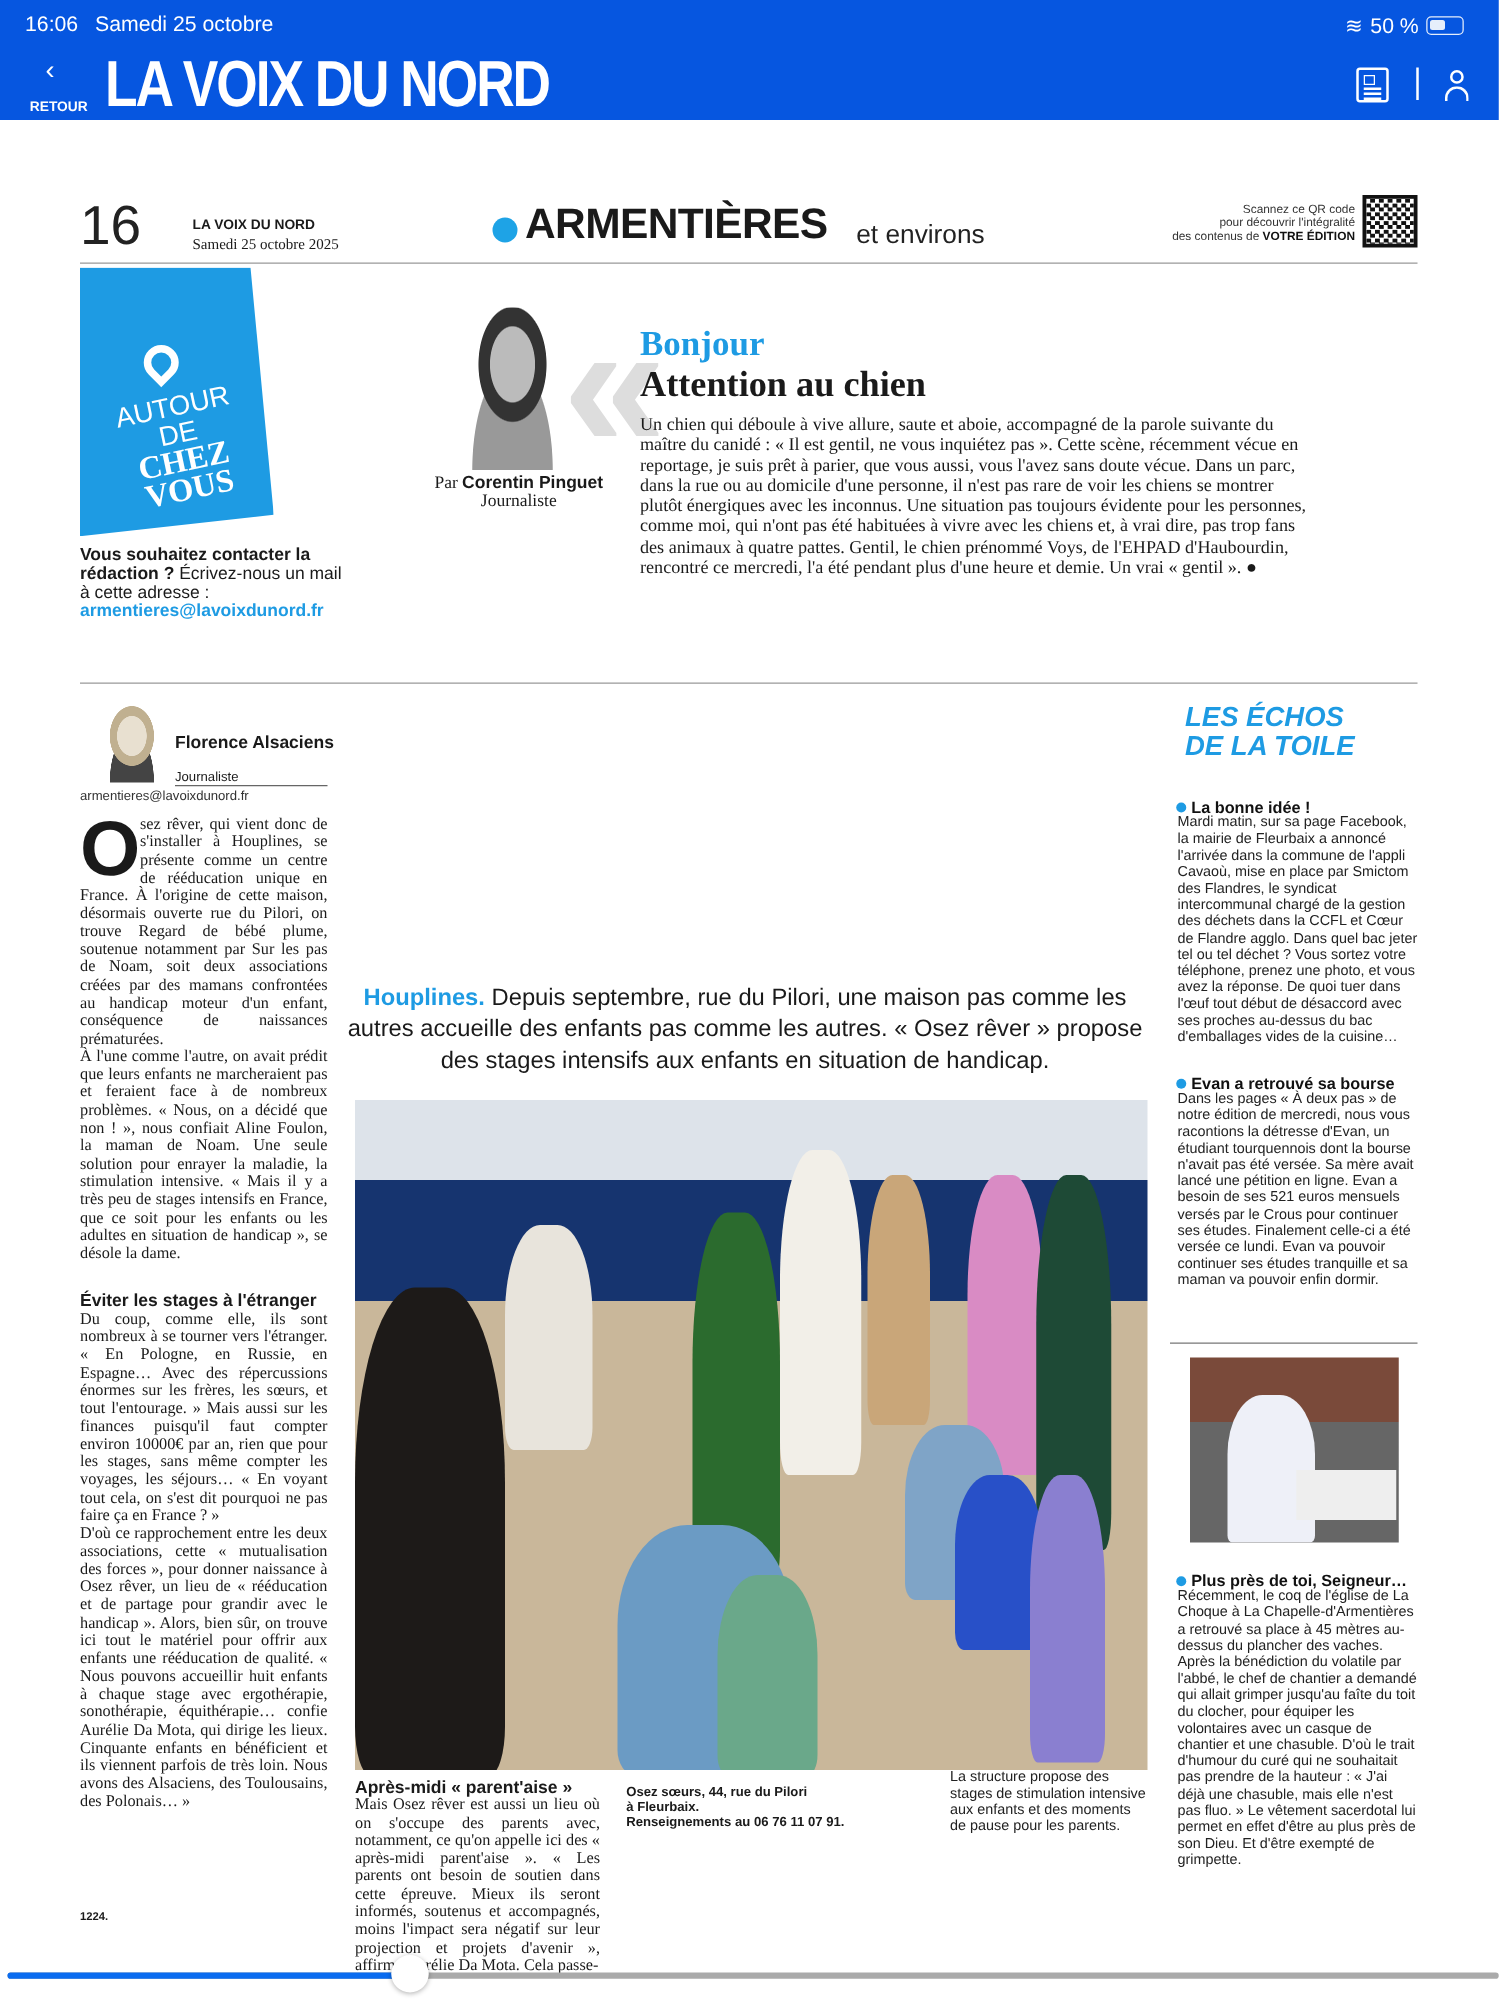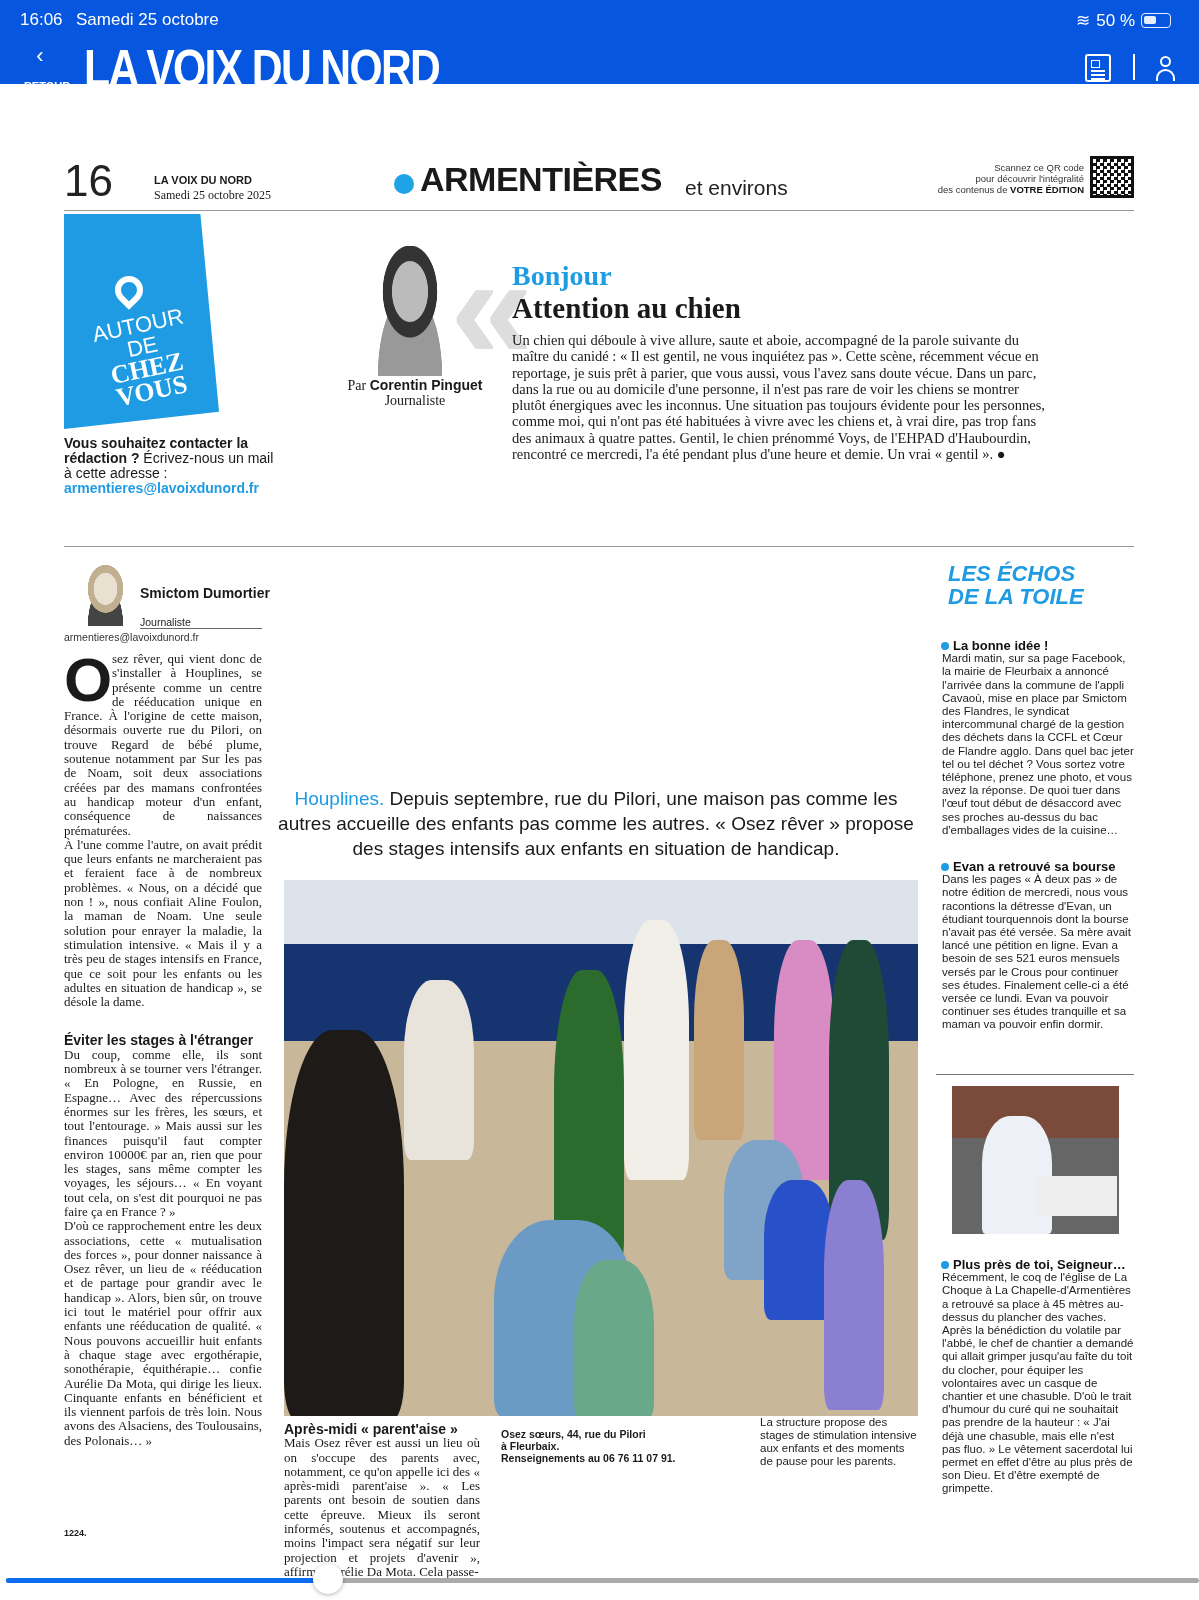--- a/index.html
+++ b/index.html
@@ -1,17 +1,17 @@
 <!DOCTYPE html>
 <html><head>
 <meta charset="utf-8">
 <style>
 *{box-sizing:border-box;margin:0;padding:0}
 html,body{width:1199px;height:1600px;overflow:hidden;background:#fff;font-family:"Liberation Sans",sans-serif;color:#1a1a1a}
-#topbar{position:absolute;left:0;top:0;width:1199px;height:84px;background:#0656e0;color:#fff}
+#topbar{position:absolute;left:0;top:0;width:1199px;height:96px;background:#0656e0;color:#fff}
 #status-time{position:absolute;left:20px;top:10px;font-size:17px}
 #status-date{position:absolute;left:76px;top:10px;font-size:17px}
 #status-right{position:absolute;right:28px;top:10px;font-size:17px;display:flex;align-items:center;gap:6px}
 .battery{width:30px;height:15px;border:1.5px solid #fff;border-radius:4px;position:relative;opacity:.9}
 .battery::after{content:"";position:absolute;left:2px;top:2px;width:12px;height:8px;background:#fff;border-radius:2px}
 #back-btn{position:absolute;left:22px;top:46px;width:50px;text-align:center;cursor:pointer}
 #back-chevron{font-size:22px;line-height:20px;display:block;margin-left:-14px}
 #back-label{font-size:11px;font-weight:bold;display:block;margin-top:14px}
 #logo{position:absolute;left:84px;top:38px;font-family:"Liberation Sans",sans-serif;font-weight:bold;font-size:52px;letter-spacing:-2px;transform:scaleX(.82);transform-origin:left;line-height:60px}
 #edition-btn{position:absolute;left:1085px;top:54px;width:26px;height:28px;border:2px solid #fff;border-radius:3px;cursor:pointer}
@@ -55,21 +55,21 @@
 #fd-name{position:absolute;left:140px;top:490px;font-size:14px;font-weight:bold;line-height:14px}
 #fd-role{position:absolute;left:140px;top:520px;font-size:10.5px;border-bottom:1px solid #666;width:122px}
 #fd-mail{position:absolute;left:64px;top:535px;font-size:10.5px;color:#333}
 .col{position:absolute;font-family:"Liberation Serif",serif;font-size:13px;line-height:14.3px;text-align:justify;color:#1a1a1a}
 #col1{left:64px;top:556px;width:198px}
 #dropcap{float:left;width:42px;height:44px;margin:4px 6px 0 0;font-family:"Liberation Sans",sans-serif;font-weight:bold;font-size:62px;line-height:48px}
 .subhead{font-family:"Liberation Sans",sans-serif;font-weight:bold;font-size:14px;margin-top:24px;text-align:left}
 
 #headline{position:absolute;left:278px;top:456px;width:636px;text-align:center;font-family:"DejaVu Sans",sans-serif;font-weight:bold;font-size:40px;line-height:52px;letter-spacing:-1px}
 #chapeau{position:absolute;left:278px;top:690px;width:636px;text-align:center;font-size:19px;line-height:25px}
-#chapeau .place{color:#1e9be3;font-weight:normal}
+#chapeau .place{color:#1e9be3;font-weight:bold}
 #main-photo{position:absolute;left:284px;top:784px;width:634px;height:536px;background:linear-gradient(180deg,#dde3ea 0 12%,#16346f 12% 30%,#c9b79a 30% 100%);overflow:hidden}
 #main-photo .p{position:absolute;border-radius:40% 40% 10% 10%}
 #col2{left:284px;top:1326px;width:196px}
 #col3{left:501px;top:1326px;width:198px}
 #caption{position:absolute;left:760px;top:1320px;font-size:11.5px;line-height:13px;width:160px;color:#222}
 #info{font-family:"Liberation Sans",sans-serif;font-weight:bold;font-size:10.5px;line-height:12px;margin-top:6px;text-align:left}
 
 #echos-title{position:absolute;left:948px;top:466px;font-size:22px;font-weight:bold;font-style:italic;color:#1e9be3;line-height:23px}
 .echo{position:absolute;left:942px;width:192px;font-size:11.5px;line-height:13.2px;color:#222}
 .echo h4{font-size:13px;font-weight:bold;display:flex;align-items:center;gap:4px;color:#111;margin-left:-1px}
@@ -144,21 +144,21 @@
   <div id="author-by">
     <span>Par</span> <b>Corentin Pinguet</b><br>
     <span>Journaliste</span>
   </div>
   <div id="bonjour-label">Bonjour</div>
   <div id="bonjour-title">Attention au chien</div>
   <div id="bonjour-body">Un chien qui déboule à vive allure, saute et aboie, accompagné de la parole suivante du maître du canidé : « Il est gentil, ne vous inquiétez pas ». Cette scène, récemment vécue en reportage, je suis prêt à parier, que vous aussi, vous l'avez sans doute vécue. Dans un parc, dans la rue ou au domicile d'une personne, il n'est pas rare de voir les chiens se montrer plutôt énergiques avec les inconnus. Une situation pas toujours évidente pour les personnes, comme moi, qui n'ont pas été habituées à vivre avec les chiens et, à vrai dire, pas trop fans des animaux à quatre pattes. Gentil, le chien prénommé Voys, de l'EHPAD d'Haubourdin, rencontré ce mercredi, l'a été pendant plus d'une heure et demie. Un vrai « gentil ». ●</div>
   <div id="rule-mid"></div>
 
   <div id="fd-photo"></div>
-  <div id="fd-name">Smictom Dumortier</div>
+  <div id="fd-name">Florence Alsaciens</div>
   <div id="fd-role">Journaliste</div>
   <div id="fd-mail">armentieres@lavoixdunord.fr</div>
 
   <div id="col1" class="col">
     <span id="dropcap">O</span>
     <p>sez rêver, qui vient donc de s'installer à Houplines, se présente comme un centre de rééducation unique en France. À l'origine de cette maison, désormais ouverte rue du Pilori, on trouve Regard de bébé plume, soutenue notamment par Sur les pas de Noam, soit deux associations créées par des mamans confrontées au handicap moteur d'un enfant, conséquence de naissances prématurées.</p>
     <p>À l'une comme l'autre, on avait prédit que leurs enfants ne marcheraient pas et feraient face à de nombreux problèmes. « Nous, on a décidé que non ! », nous confiait Aline Foulon, la maman de Noam. Une seule solution pour enrayer la maladie, la stimulation intensive. « Mais il y a très peu de stages intensifs en France, que ce soit pour les enfants ou les adultes en situation de handicap », se désole la dame.</p>
     <p class="subhead">Éviter les stages à l'étranger</p>
     <p>Du coup, comme elle, ils sont nombreux à se tourner vers l'étranger. « En Pologne, en Russie, en Espagne… Avec des répercussions énormes sur les frères, les sœurs, et tout l'entourage. » Mais aussi sur les finances puisqu'il faut compter environ 10000€ par an, rien que pour les stages, sans même compter les voyages, les séjours… « En voyant tout cela, on s'est dit pourquoi ne pas faire ça en France ? »</p>
     <p>D'où ce rapprochement entre les deux associations, cette « mutualisation des forces », pour donner naissance à Osez rêver, un lieu de « rééducation et de partage pour grandir avec le handicap ». Alors, bien sûr, on trouve ici tout le matériel pour offrir aux enfants une rééducation de qualité. « Nous pouvons accueillir huit enfants à chaque stage avec ergothérapie, sonothérapie, équithérapie… confie Aurélie Da Mota, qui dirige les lieux. Cinquante enfants en bénéficient et ils viennent parfois de très loin. Nous avons des Alsaciens, des Toulousains, des Polonais… »</p>

